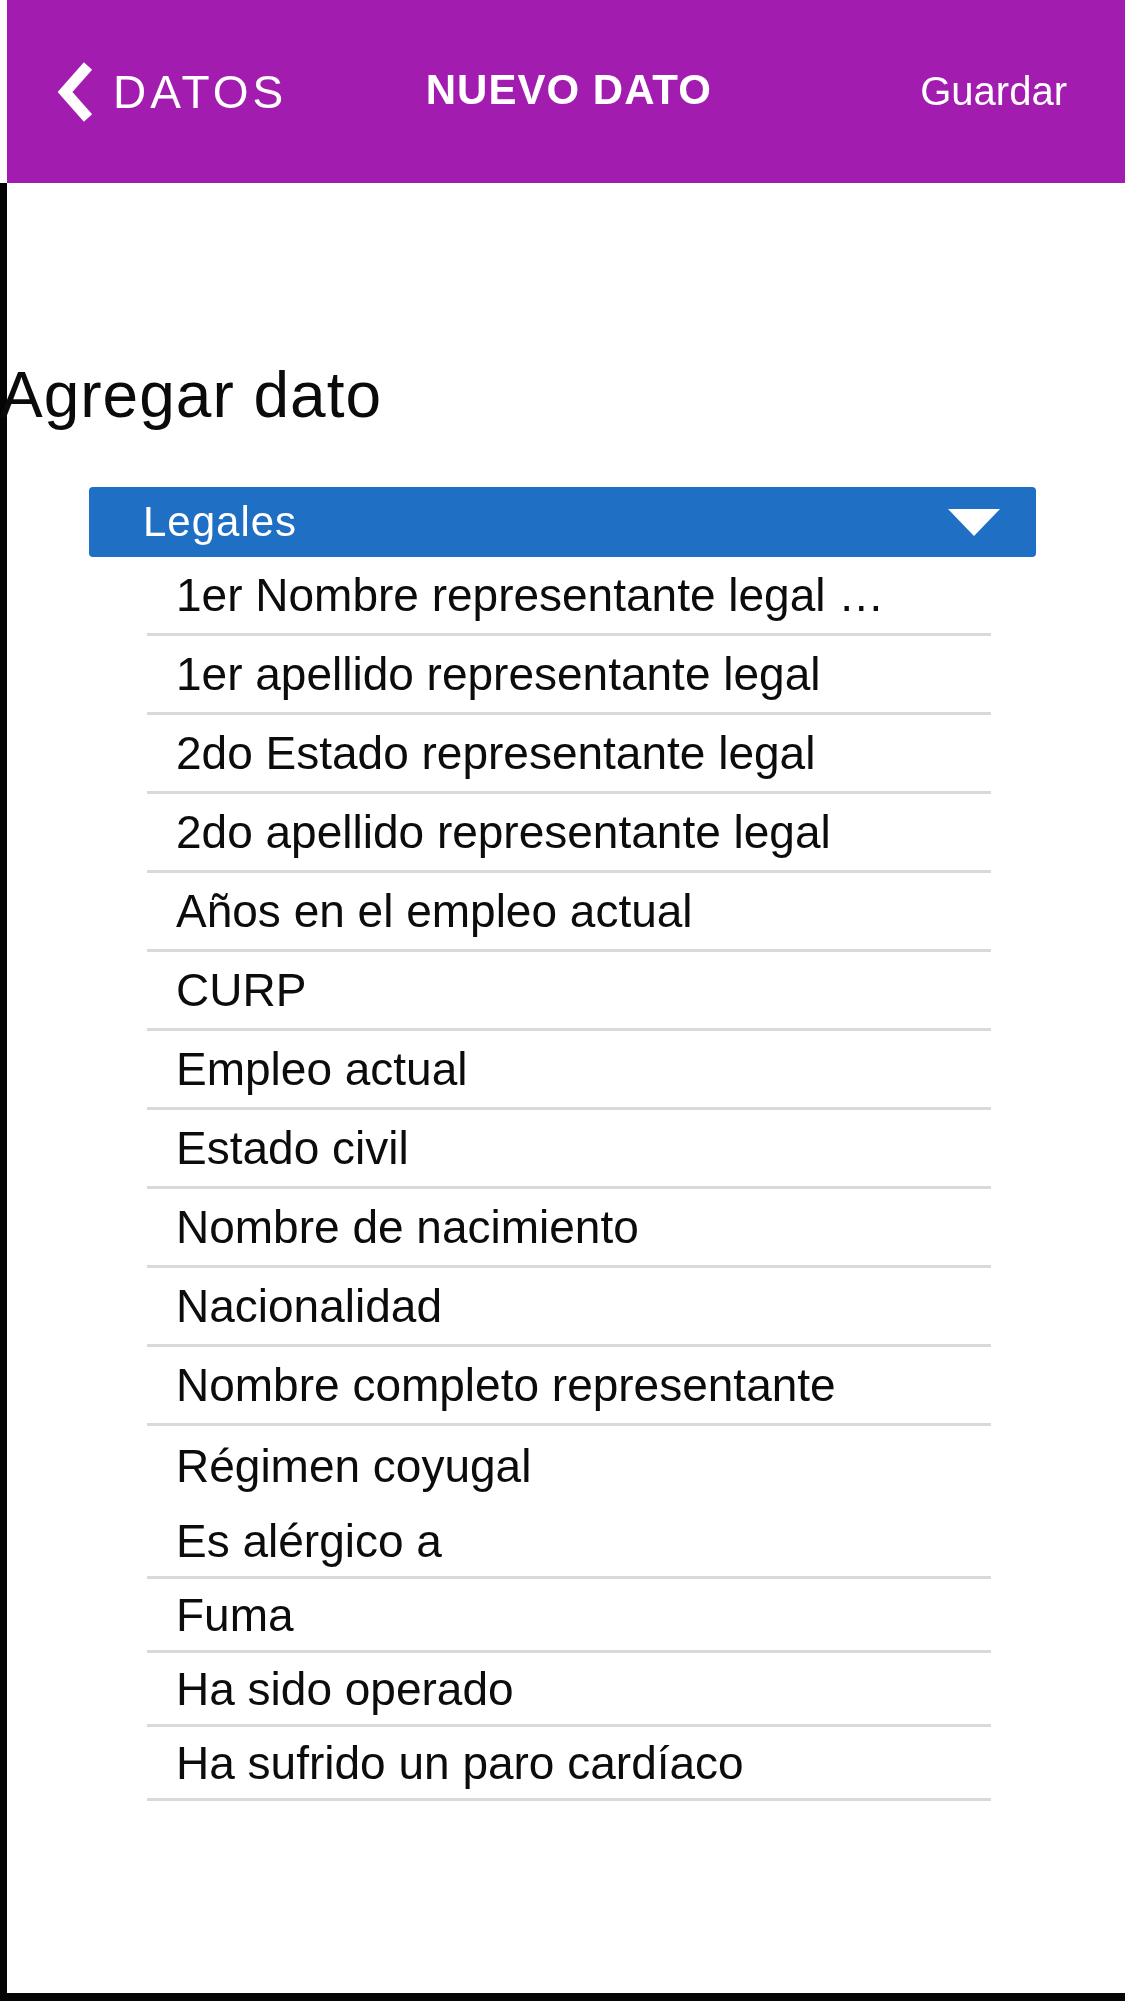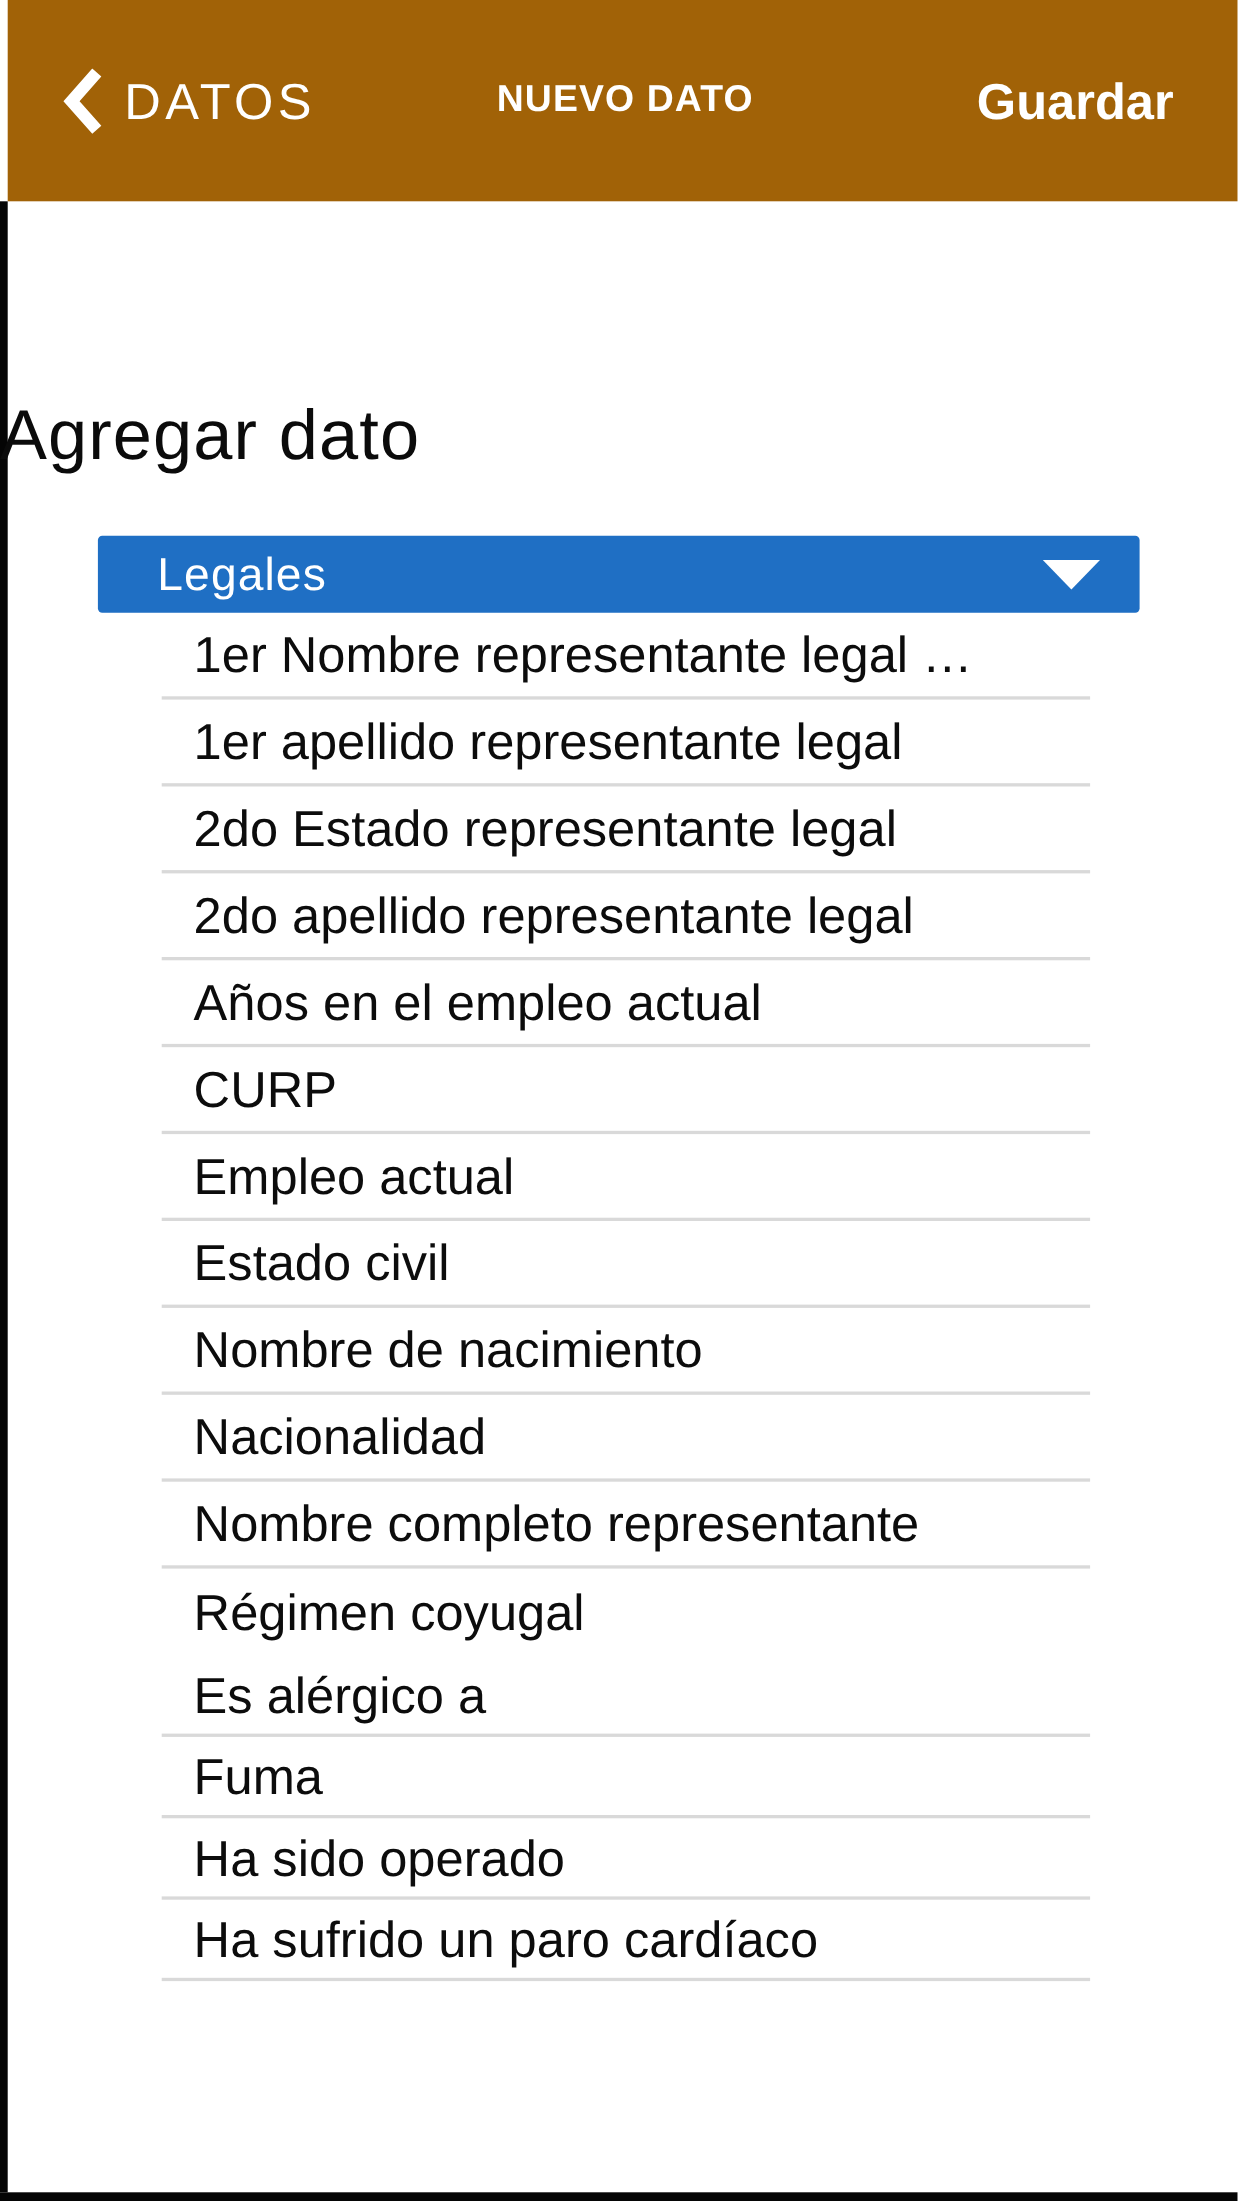--- a/index.html
+++ b/index.html
@@ -8,21 +8,21 @@
     position: relative;
     background: #ffffff;
     font-family: "Liberation Sans", sans-serif;
     overflow: hidden;
   }
 
   
   .app-header {
     margin-left: 7px;               
     height: 183px;
-    background: #a16207;
+    background: #a21caf;
     display: flex;
     align-items: center;
     justify-content: space-between;
     padding: 0 58px 0 50px;
     box-sizing: border-box;
     position: relative;
   }
   .back-btn {
     display: flex; align-items: center; gap: 20px;
     color: #ffffff; cursor: pointer;
@@ -30,25 +30,25 @@
   .back-chevron { display: block; }
   .back-label {
     font-size: 46px; font-weight: 400; letter-spacing: 4px;
     color: #ffffff;
   }
   .header-title {
     position: absolute;
     left: 50%; top: 50%;
     transform: translate(-49%, -54%);
     color: #ffffff;
-    font-size: 34px; font-weight: 700; letter-spacing: 1px;
+    font-size: 42px; font-weight: 700; letter-spacing: 1px;
     white-space: nowrap;
   }
   .save-btn {
-    color: #ffffff; font-size: 46px; font-weight: 700;
+    color: #ffffff; font-size: 40px; font-weight: 400;
     cursor: pointer;
   }
 
   
   .frame-left {
     position: absolute; left: 0; top: 183px; bottom: 8px;
     width: 7px; background: #050505;
   }
   .frame-bottom {
     position: absolute; left: 0; bottom: 0;

